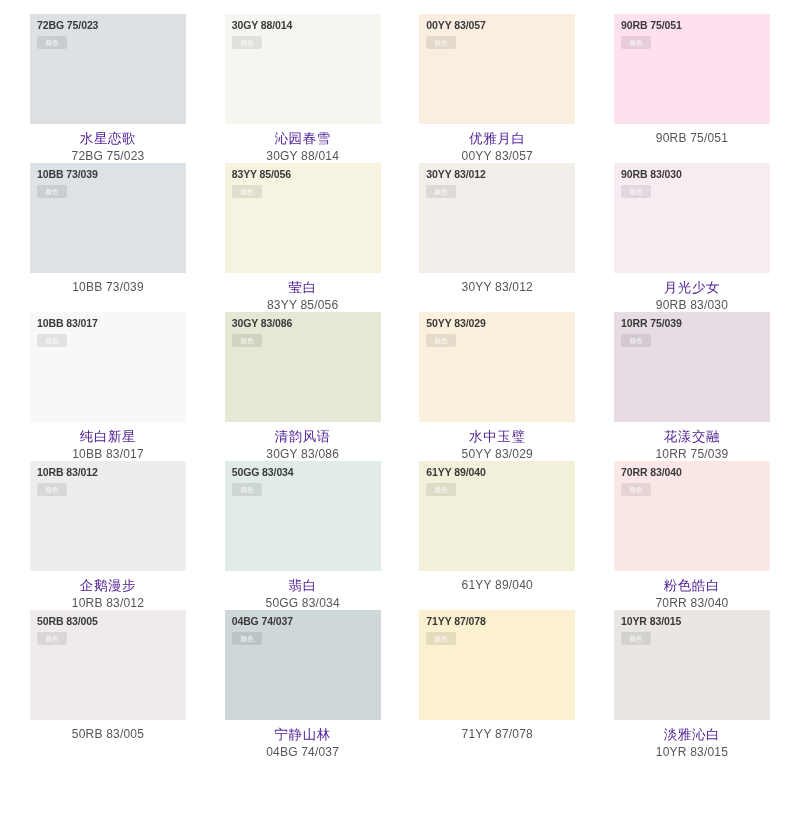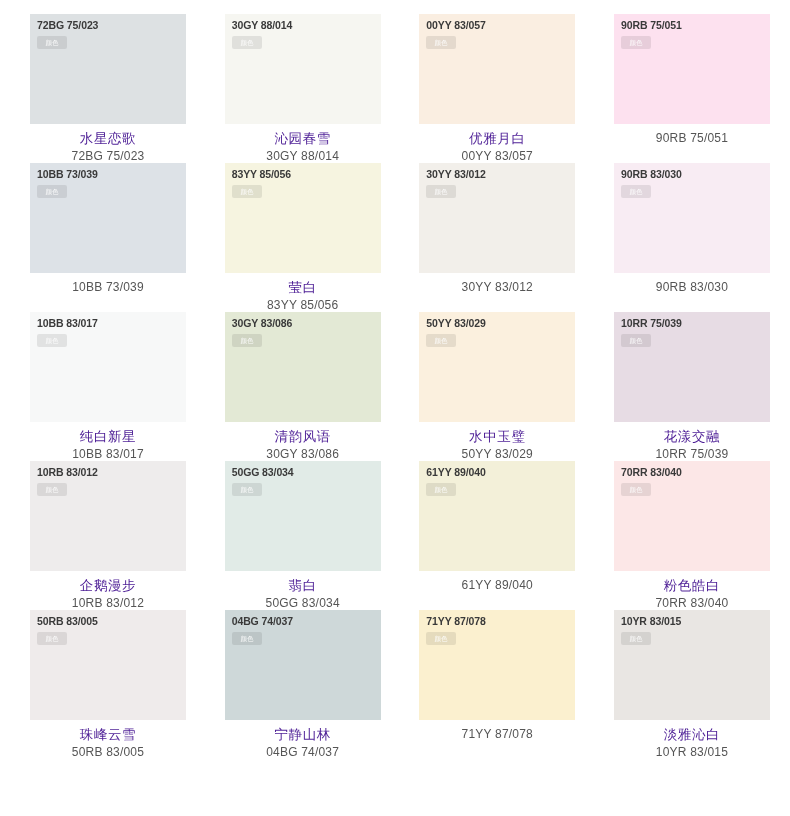--- a/index.html
+++ b/index.html
@@ -182,20 +182,21 @@
       </div>
     </div>
     <div class="swatch-card">
       <div class="swatch-chip" style="background: rgb(248, 236, 243);">
         <div class="chip-code">90RB 83/030</div>
         <div class="chip-badge">
           <span class="chip-badge-text">颜色</span>
         </div>
       </div>
       <div class="swatch-caption">
+        <div class="caption-name">月光少女</div>
         <div class="caption-code">90RB 83/030</div>
       </div>
     </div>
     <div class="swatch-card">
       <div class="swatch-chip" style="background: rgb(247, 248, 248);">
         <div class="chip-code">10BB 83/017</div>
         <div class="chip-badge">
           <span class="chip-badge-text">颜色</span>
         </div>
       </div>
@@ -288,21 +289,20 @@
       </div>
     </div>
     <div class="swatch-card">
       <div class="swatch-chip" style="background: rgb(239, 235, 235);">
         <div class="chip-code">50RB 83/005</div>
         <div class="chip-badge">
           <span class="chip-badge-text">颜色</span>
         </div>
       </div>
       <div class="swatch-caption">
-        <div class="caption-name">珠峰云雪</div>
         <div class="caption-code">50RB 83/005</div>
       </div>
     </div>
     <div class="swatch-card">
       <div class="swatch-chip" style="background: rgb(206, 216, 217);">
         <div class="chip-code">04BG 74/037</div>
         <div class="chip-badge">
           <span class="chip-badge-text">颜色</span>
         </div>
       </div>

